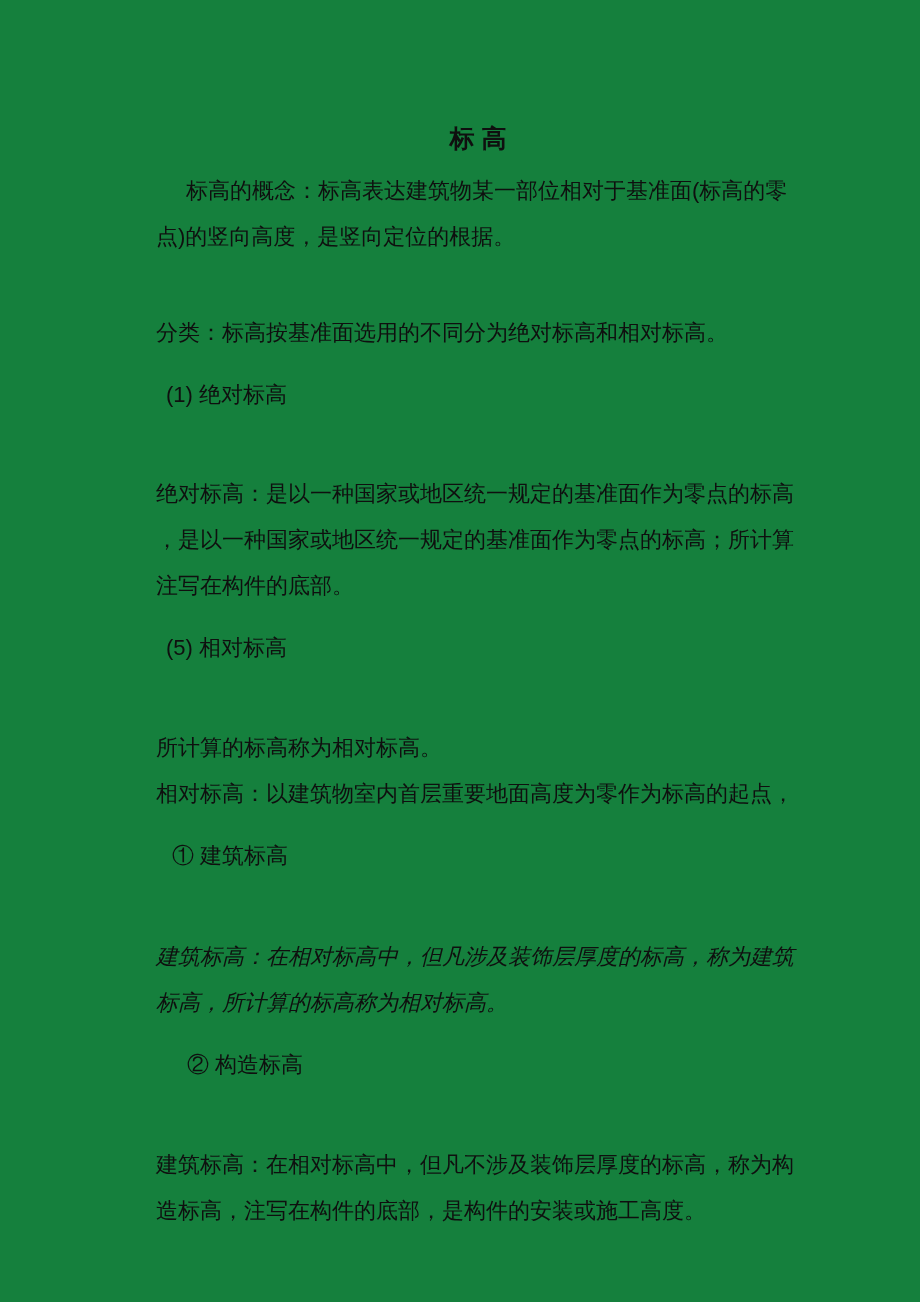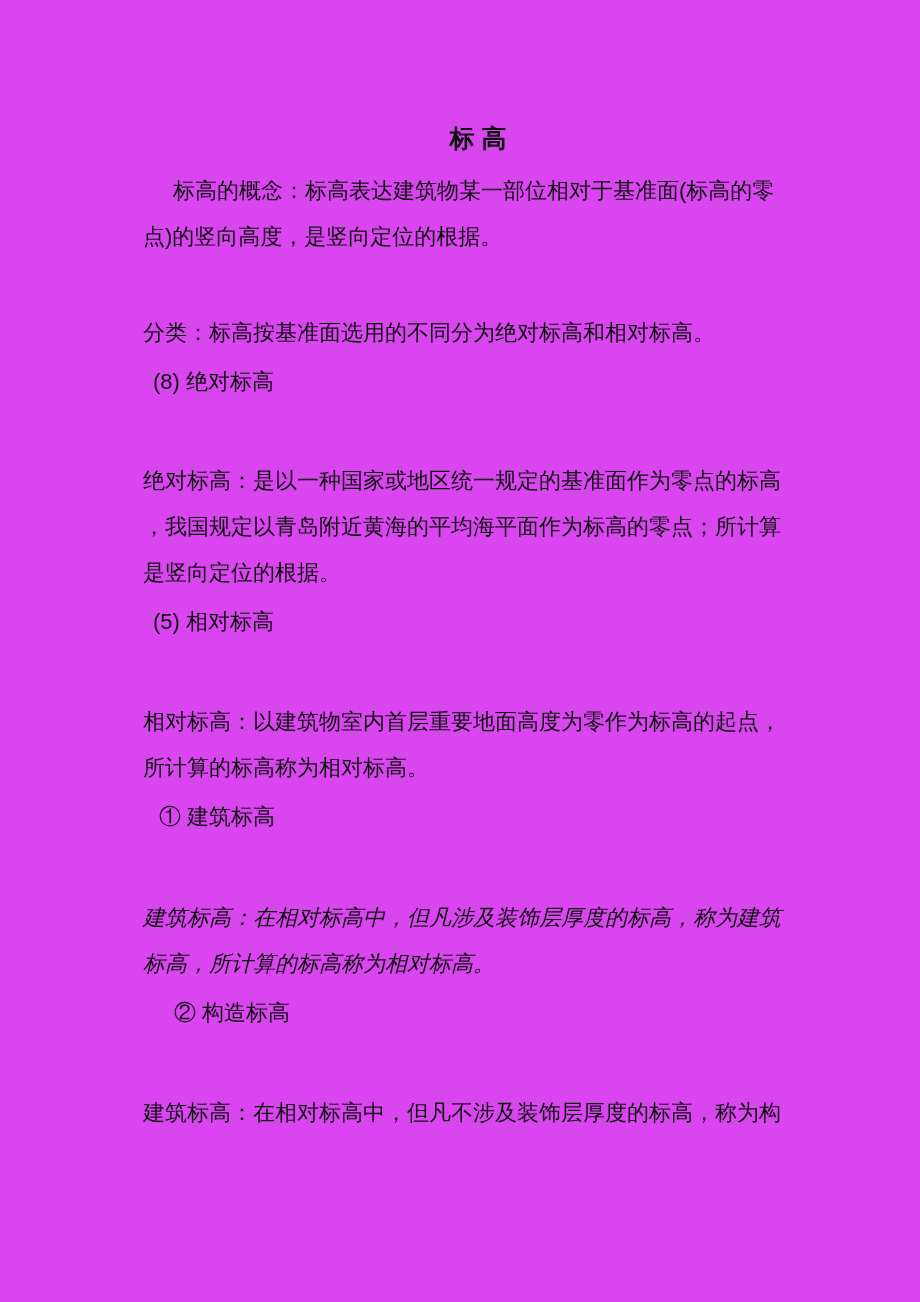--- a/index.html
+++ b/index.html
@@ -4,39 +4,39 @@
 <style>
   html, body {
     margin: 0;
     padding: 0;
     background: #ffffff;
   }
   .page {
     position: relative;
     width: 920px;
     height: 1302px;
-    background: #d946ef;
+    background: #15803d;
     overflow: hidden;
     font-family: "Liberation Sans", sans-serif;
     color: #0f0f0f;
   }
   .content {
     padding: 115px 140px 0 140px;
   }
   .doc-title {
     font-size: 25px;
     font-weight: bold;
     text-align: center;
     text-indent: 36px;
     line-height: 46px;
     height: 46px;
     white-space: nowrap;
   }
   .block {
-    margin: 3px;
+    margin: 16px;
   }
   .line {
     font-size: 22px;
     line-height: 46px;
     height: 46px;
     white-space: nowrap;
   }
   .indent-30 { padding-left: 30px; }
   .indent-16 { padding-left: 16px; }
   .indent-31 { padding-left: 31px; }
@@ -58,49 +58,50 @@
     <div class="block g7">
       <div class="line indent-30">标高的概念：标高表达建筑物某一部位相对于基准面(标高的零</div>
       <div class="line">点)的竖向高度，是竖向定位的根据。</div>
     </div>
 
     <div class="block g50">
       <div class="line">分类：标高按基准面选用的不同分为绝对标高和相对标高。</div>
     </div>
 
     <div class="block">
-      <div class="line indent-10">(8) 绝对标高</div>
+      <div class="line indent-10">(1) 绝对标高</div>
     </div>
 
     <div class="block g53">
       <div class="line">绝对标高：是以一种国家或地区统一规定的基准面作为零点的标高</div>
-      <div class="line">，我国规定以青岛附近黄海的平均海平面作为标高的零点；所计算</div>
-      <div class="line">是竖向定位的根据。</div>
+      <div class="line">，是以一种国家或地区统一规定的基准面作为零点的标高；所计算</div>
+      <div class="line">注写在构件的底部。</div>
     </div>
 
     <div class="block">
       <div class="line indent-10">(5) 相对标高</div>
     </div>
 
     <div class="block g54">
+      <div class="line">所计算的标高称为相对标高。</div>
       <div class="line">相对标高：以建筑物室内首层重要地面高度为零作为标高的起点，</div>
-      <div class="line">所计算的标高称为相对标高。</div>
     </div>
 
     <div class="block">
       <div class="line indent-16">① 建筑标高</div>
     </div>
 
     <div class="block g55">
       <div class="line">建筑标高：在相对标高中，但凡涉及装饰层厚度的标高，称为建筑</div>
       <div class="line">标高，所计算的标高称为相对标高。</div>
     </div>
 
     <div class="block">
       <div class="line indent-31">② 构造标高</div>
     </div>
 
     <div class="block g54">
       <div class="line">建筑标高：在相对标高中，但凡不涉及装饰层厚度的标高，称为构</div>
+      <div class="line">造标高，注写在构件的底部，是构件的安装或施工高度。</div>
     </div>
 
   </div>
 </div>
 
 </body></html>

